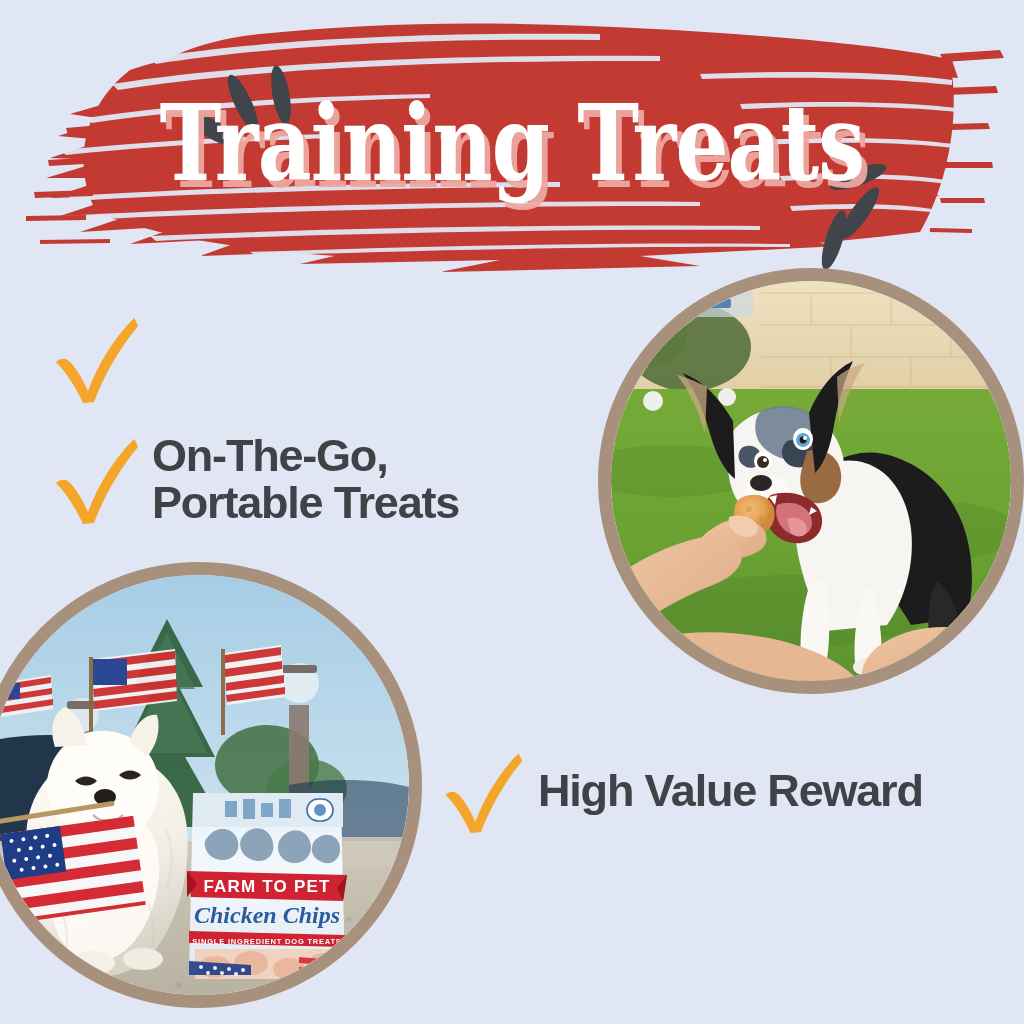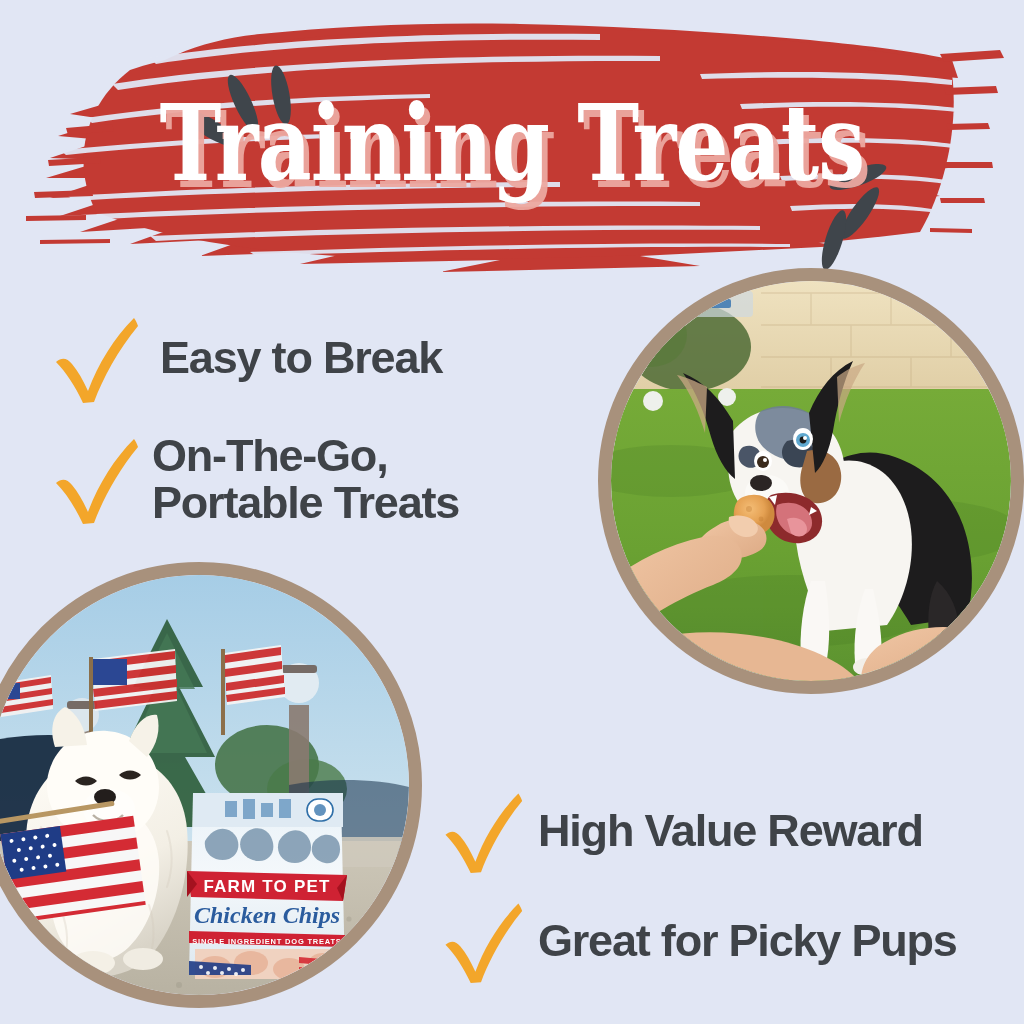--- a/index.html
+++ b/index.html
@@ -74,21 +74,21 @@
     font-family: "Liberation Sans", sans-serif;
     font-weight: 700;
     color: #3f4348;
     letter-spacing: -1.2px;
     line-height: 1.05;
     white-space: pre-line;
   }
 
   #bullet-easy        { left: 48px;  top: 312px; }
   #bullet-onthego     { left: 48px;  top: 432px; }
-  #bullet-highvalue   { left: 438px; top: 788px; }
+  #bullet-highvalue   { left: 438px; top: 748px; }
   #bullet-picky       { left: 438px; top: 898px; }
 
   #bullet-easy      .bullet-label { font-size: 45px; margin-left: 20px; }
   #bullet-onthego   .bullet-label { font-size: 45px; margin-left: 12px; }
   #bullet-highvalue .bullet-label { font-size: 45px; margin-left: 14px; }
   #bullet-picky     .bullet-label { font-size: 45px; margin-left: 14px; }
 
   
   .photo-circle {
     position: absolute;
@@ -199,47 +199,39 @@
     </svg>
 
     <div class="title-text">Training Treats</div>
   </div>
 
   <div class="bullet" id="bullet-easy">
     <svg class="check-icon" width="92" height="92" viewBox="0 0 92 92">
       <path d="M8,50 C14,45 19,46 24,52 C30,59 35,68 40,79 C50,52 66,26 86,6
                C88,9 89,11 90,14 C70,38 55,66 46,90 L35,91 C27,74 18,60 8,50 Z" fill="#f3a62a"></path>
     </svg>
-    <div class="bullet-label">Easy to Break</div>
   </div>
 
   <div class="bullet" id="bullet-onthego">
     <svg class="check-icon" width="92" height="92" viewBox="0 0 92 92">
       <path d="M8,50 C14,45 19,46 24,52 C30,59 35,68 40,79 C50,52 66,26 86,6
                C88,9 89,11 90,14 C70,38 55,66 46,90 L35,91 C27,74 18,60 8,50 Z" fill="#f3a62a"></path>
     </svg>
     <div class="bullet-label">On-The-Go,
 Portable Treats</div>
   </div>
 
   <div class="bullet" id="bullet-highvalue">
     <svg class="check-icon" width="86" height="86" viewBox="0 0 92 92">
       <path d="M8,50 C14,45 19,46 24,52 C30,59 35,68 40,79 C50,52 66,26 86,6
                C88,9 89,11 90,14 C70,38 55,66 46,90 L35,91 C27,74 18,60 8,50 Z" fill="#f3a62a"></path>
     </svg>
     <div class="bullet-label">High Value Reward</div>
   </div>
 
-  <div class="bullet" id="bullet-picky">
-    <svg class="check-icon" width="86" height="86" viewBox="0 0 92 92">
-      <path d="M8,50 C14,45 19,46 24,52 C30,59 35,68 40,79 C50,52 66,26 86,6
-               C88,9 89,11 90,14 C70,38 55,66 46,90 L35,91 C27,74 18,60 8,50 Z" fill="#f3a62a"></path>
-    </svg>
-    <div class="bullet-label">Great for Picky Pups</div>
-  </div>
 
   <div class="photo-circle" id="photo-dog-treat">
     <div class="photo-inner">
       <svg class="photo-svg" viewBox="0 0 400 400" preserveAspectRatio="xMidYMid slice">
         <defs>
           <linearGradient id="wallG" x1="0" y1="0" x2="0" y2="1">
             <stop offset="0%" stop-color="#efe2c0"></stop>
             <stop offset="100%" stop-color="#dfcda4"></stop>
           </linearGradient>
           <linearGradient id="grassG" x1="0" y1="0" x2="0" y2="1">

